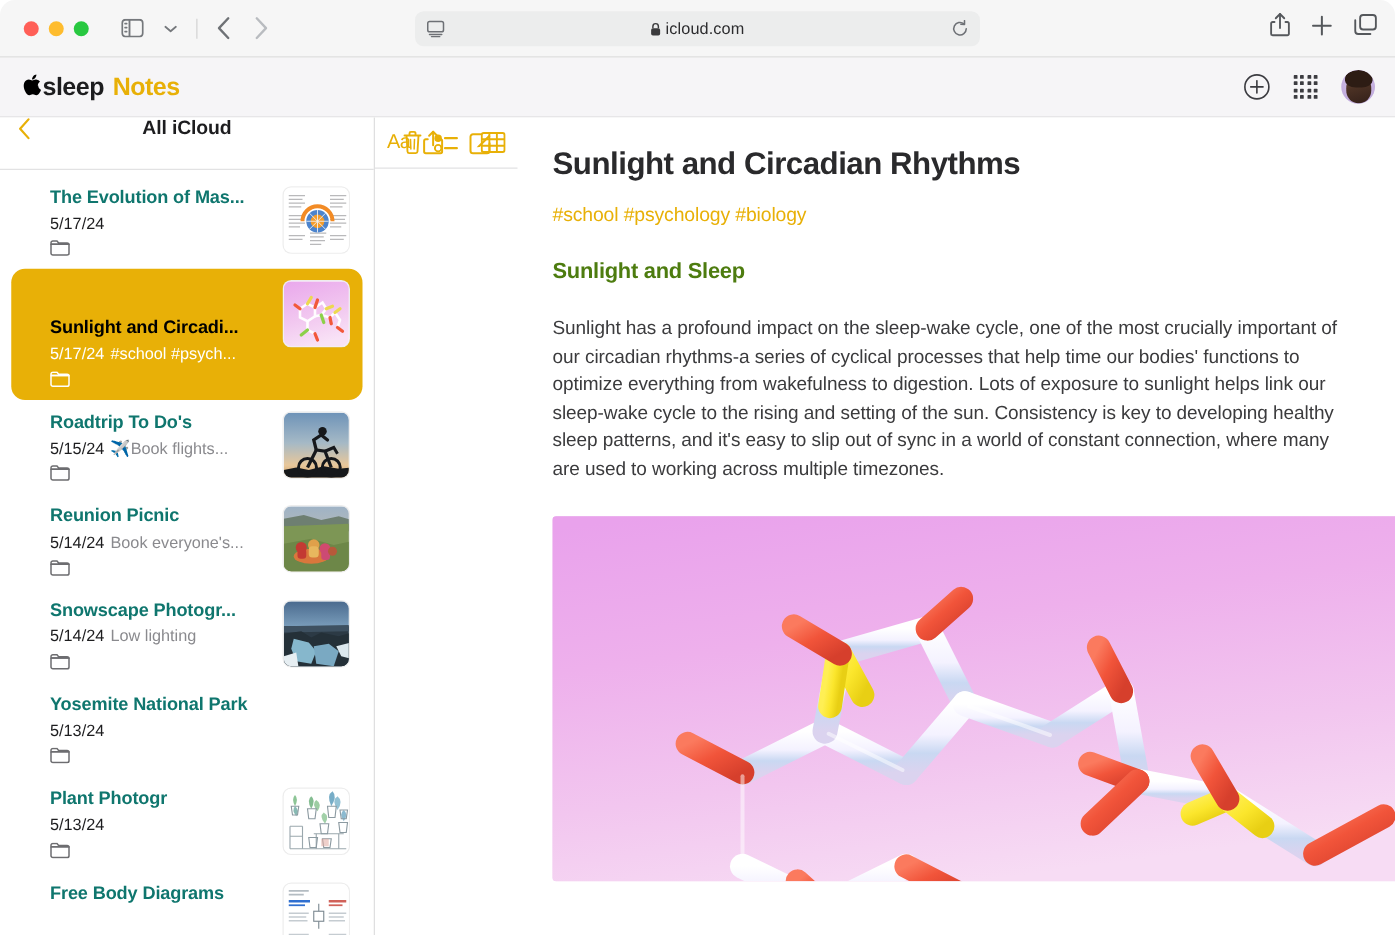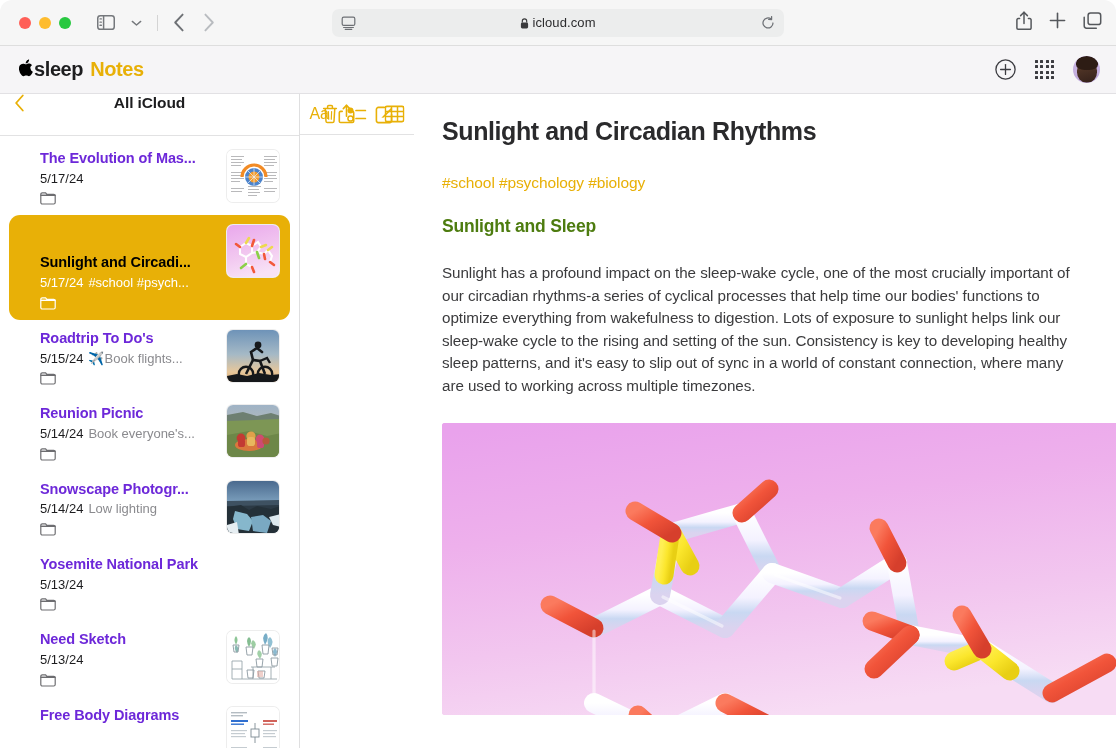--- a/index.html
+++ b/index.html
@@ -237,21 +237,21 @@
     border-radius: 11px;
     position: relative;
     min-height: 56px;
     box-sizing: border-box;
   }
   .note-row.selected { background: #e8b007; }
   .note-row-main { flex: 1; min-width: 0; }
   .note-title {
     font-size: 14.5px;
     font-weight: bold;
-    color: #6d28d9;
+    color: #0f766e;
     letter-spacing: -0.1px;
     white-space: nowrap;
     overflow: hidden;
     text-overflow: ellipsis;
     line-height: 1.3;
   }
   .note-row.selected .note-title { color: #000000; margin-top: 29px; }
   .note-meta {
     margin-top: 2px;
     font-size: 13px;
@@ -322,21 +322,21 @@
     flex: 1;
     overflow: hidden;
     padding: 22px 30px 0 28px;
     box-sizing: border-box;
   }
   .note-heading {
     font-size: 25px;
     font-weight: bold;
     color: #2a2a2c;
     letter-spacing: -0.4px;
-    margin: 0 0 28px 0;
+    margin: 0 0 18px 0;
     line-height: 1.2;
   }
   .note-tags {
     font-size: 15.5px;
     color: #e8b007;
     margin-bottom: 24px;
     letter-spacing: -0.1px;
   }
   .note-subheading {
     font-size: 17.5px;
@@ -743,21 +743,21 @@
                 <path d="M0.8 3.4 V10.5 a1.5 1.5 0 0 0 1.5 1.5 H13.7 a1.5 1.5 0 0 0 1.5 -1.5 V3.4" stroke="currentColor" stroke-width="1.2"></path>
                 <path d="M0.8 3.4 V2.3 a1.5 1.5 0 0 1 1.5 -1.5 H5.6 l1.3 1.6 H13.7 a1.5 1.5 0 0 1 1.5 1.5 V3.4 Z" stroke="currentColor" stroke-width="1.2" fill="none"></path>
                 <line x1="0.8" y1="3.4" x2="15.2" y2="3.4" stroke="currentColor" stroke-width="1.2"></line>
               </svg>
             </div>
           </div>
         </div>
 
         <div class="note-row">
           <div class="note-row-main">
-            <div class="note-title">Need Sketch</div>
+            <div class="note-title">Plant Photogr</div>
             <div class="note-meta">
               <span>5/13/24</span>
             </div>
             <div class="folder-icon">
               <svg width="16" height="13" viewBox="0 0 16 13" fill="none">
                 <path d="M0.8 3.4 V10.5 a1.5 1.5 0 0 0 1.5 1.5 H13.7 a1.5 1.5 0 0 0 1.5 -1.5 V3.4" stroke="currentColor" stroke-width="1.2"></path>
                 <path d="M0.8 3.4 V2.3 a1.5 1.5 0 0 1 1.5 -1.5 H5.6 l1.3 1.6 H13.7 a1.5 1.5 0 0 1 1.5 1.5 V3.4 Z" stroke="currentColor" stroke-width="1.2" fill="none"></path>
                 <line x1="0.8" y1="3.4" x2="15.2" y2="3.4" stroke="currentColor" stroke-width="1.2"></line>
               </svg>
             </div>

